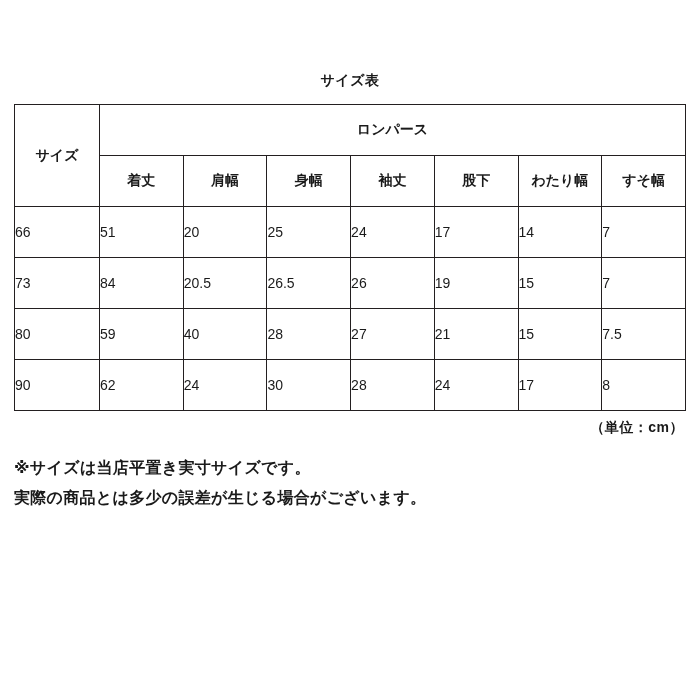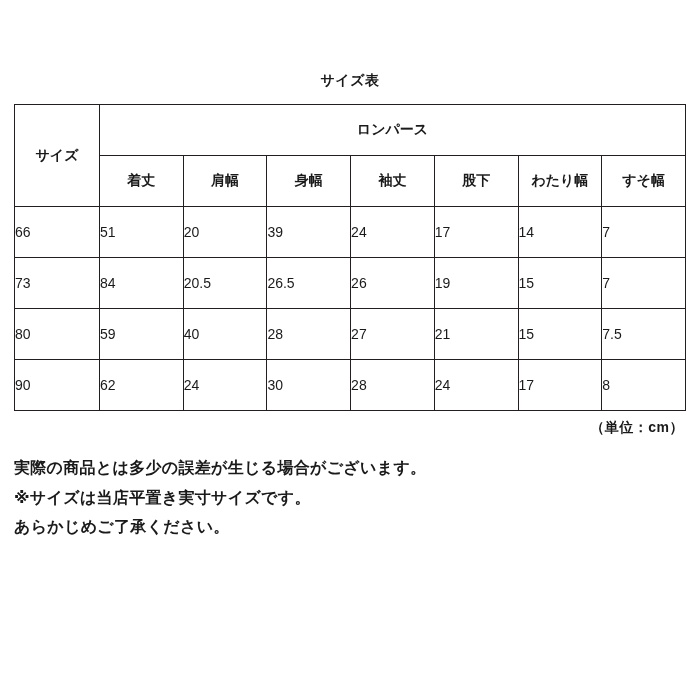--- a/index.html
+++ b/index.html
@@ -104,21 +104,21 @@
           <th>股下</th>
           <th>わたり幅</th>
           <th>すそ幅</th>
         </tr>
       </thead>
       <tbody>
         <tr>
           <td>66</td>
           <td>51</td>
           <td>20</td>
-          <td>39</td>
+          <td>25</td>
           <td>24</td>
           <td>17</td>
           <td>14</td>
           <td>7</td>
         </tr>
         <tr>
           <td>73</td>
           <td>84</td>
           <td>20.5</td>
           <td>26.5</td>
@@ -147,18 +147,17 @@
           <td>17</td>
           <td>8</td>
         </tr>
       </tbody>
     </table>
   </div>
 
   <div class="unit-note">（単位：cm）</div>
 
   <div class="notes">
+    <span class="note-line">※サイズは当店平置き実寸サイズです。</span>
     <span class="note-line">実際の商品とは多少の誤差が生じる場合がございます。</span>
-    <span class="note-line">※サイズは当店平置き実寸サイズです。</span>
-    <span class="note-line">あらかじめご了承ください。</span>
   </div>
 
 </div>
 
 </body></html>

